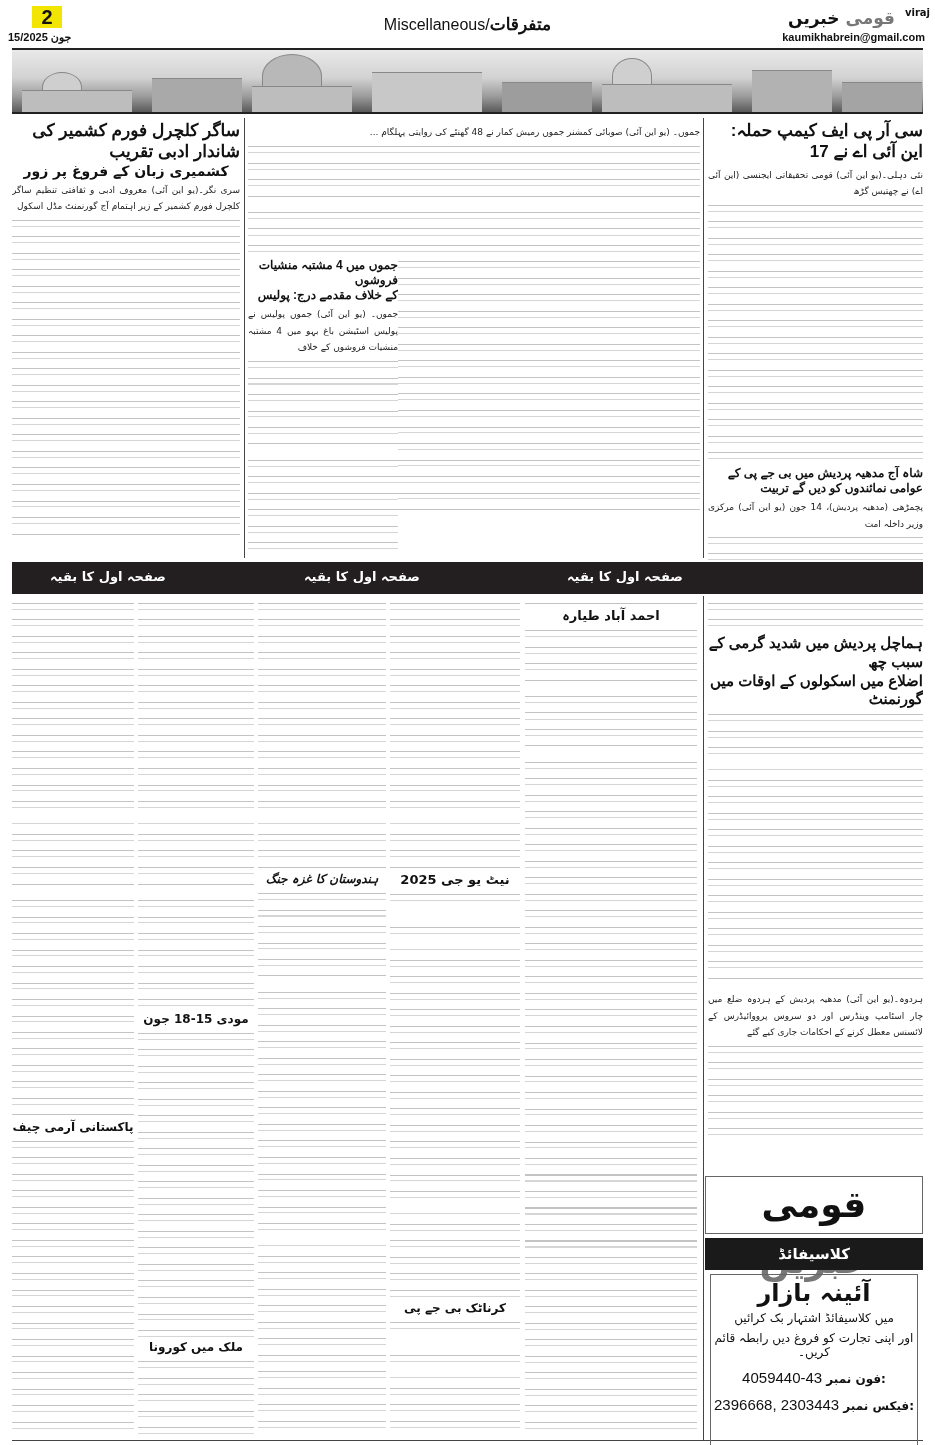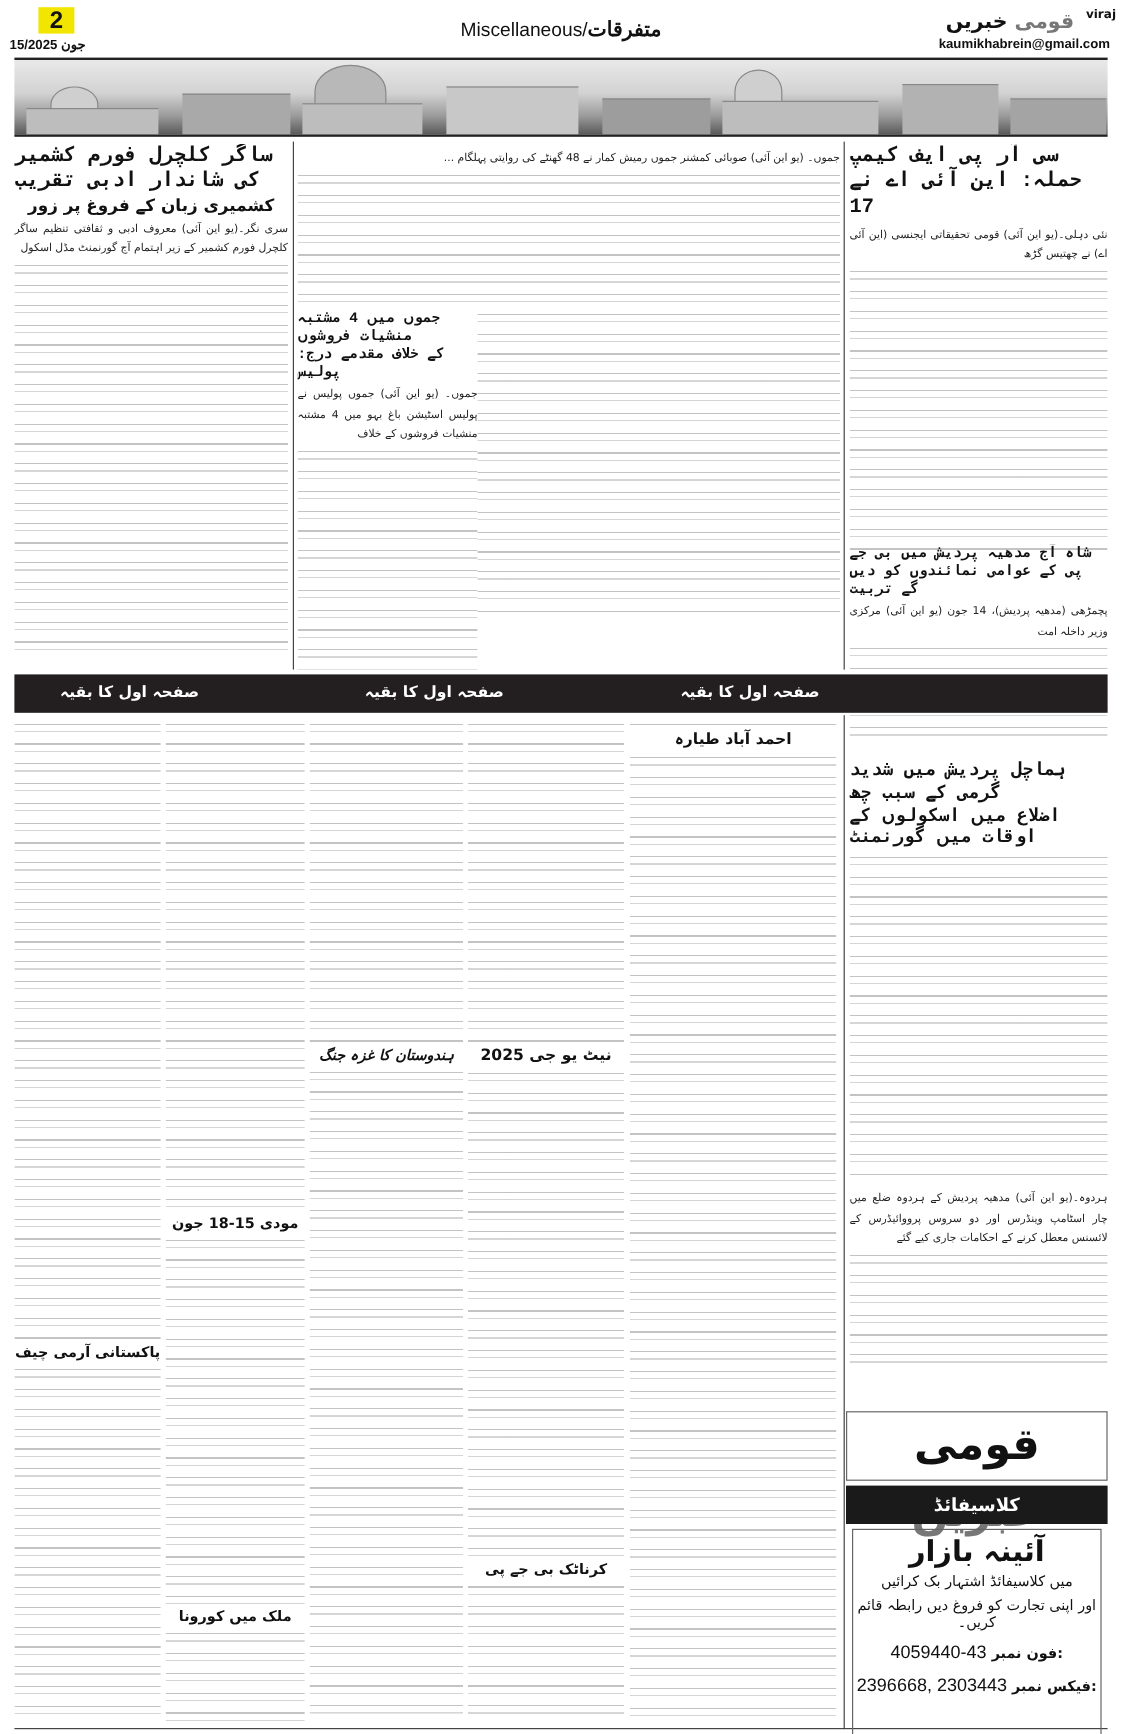--- a/index.html
+++ b/index.html
@@ -15,21 +15,21 @@
   .brand .w1 { color: #777; }
   .brand .w2 { color: #111; }
   .brand-mark { position: absolute; right: 5px; top: 7px; font-size: 10px; font-weight: bold; }
   .email { position: absolute; right: 10px; top: 31px; font-family: "Liberation Sans", sans-serif; font-weight: bold; font-size: 11px; }
 
   .banner { position: absolute; left: 12px; top: 48px; width: 911px; height: 66px; border-top: 2px solid #222; border-bottom: 2px solid #222;
     background: linear-gradient(180deg,#e9e9e9 0%,#d2d2d2 45%,#9b9b9b 75%,#5a5a5a 100%); overflow: hidden; }
   .banner .bld { position: absolute; bottom: 0; background: #bdbdbd; border-top: 1px solid #888; }
   .banner .dome { position: absolute; border-radius: 50% 50% 0 0; background: #cfcfcf; border: 1px solid #888; }
   .col { position: absolute; overflow: hidden; }
-  .hl { font-family: Liberation Mono, monospace; font-weight: bold; line-height: 1.25; text-align: left; direction: rtl; }
+  .hl { font-family: Liberation Sans, sans-serif; font-weight: bold; line-height: 1.25; text-align: right; direction: rtl; }
   .sub { font-weight: bold; text-align: center; direction: rtl; }
   .body-text { font-size: 9px; line-height: 16.5px; direction: rtl; text-align: justify; color: #222; }
   .lines { background: repeating-linear-gradient(180deg, transparent 0 5px, #555 5px 6px, transparent 6px 11px, #888 11px 12px, transparent 12px 16.5px); opacity: 0.35; }
 
   .band { position: absolute; left: 12px; top: 562px; width: 911px; height: 32px; background: #231f20; }
   .band-label { position: absolute; top: 7px; color: #fff; font-weight: bold; font-size: 13px; direction: rtl; }
 
   .vrule { position: absolute; width: 1px; background: #444; }
   .hrule { position: absolute; height: 1px; background: #444; }
 
@@ -77,21 +77,21 @@
 </div>
 
 <div class="col" style="left:708px; top:120px; width:215px; height:340px;">
   <div class="hl" style="font-size:17px;">
     <div>سی آر پی ایف کیمپ حملہ: این آئی اے نے 17</div>
   </div>
   <div class="body-text" style="margin-top:4px;">نئی دہلی۔(یو این آئی) قومی تحقیقاتی ایجنسی (این آئی اے) نے چھتیس گڑھ</div>
   <div class="lines" style="height:270px;"></div>
 </div>
 
-<div class="col" style="left:708px; top:454px; width:215px; height:160px;">
+<div class="col" style="left:708px; top:466px; width:215px; height:160px;">
   <div class="hl" style="font-size:12px;">شاہ آج مدھیہ پردیش میں بی جے پی کے عوامی نمائندوں کو دیں گے تربیت</div>
   <div class="body-text" style="margin-top:3px;">پچمڑھی (مدھیہ پردیش)، 14 جون (یو این آئی) مرکزی وزیر داخلہ امت</div>
   <div class="lines" style="height:115px;"></div>
 </div>
 
 <div class="col" style="left:708px; top:634px; width:215px; height:350px;">
   <div class="hl" style="font-size:15px;">
     <div>ہماچل پردیش میں شدید گرمی کے سبب چھ</div>
     <div>اضلاع میں اسکولوں کے اوقات میں گورنمنٹ</div>
   </div>

